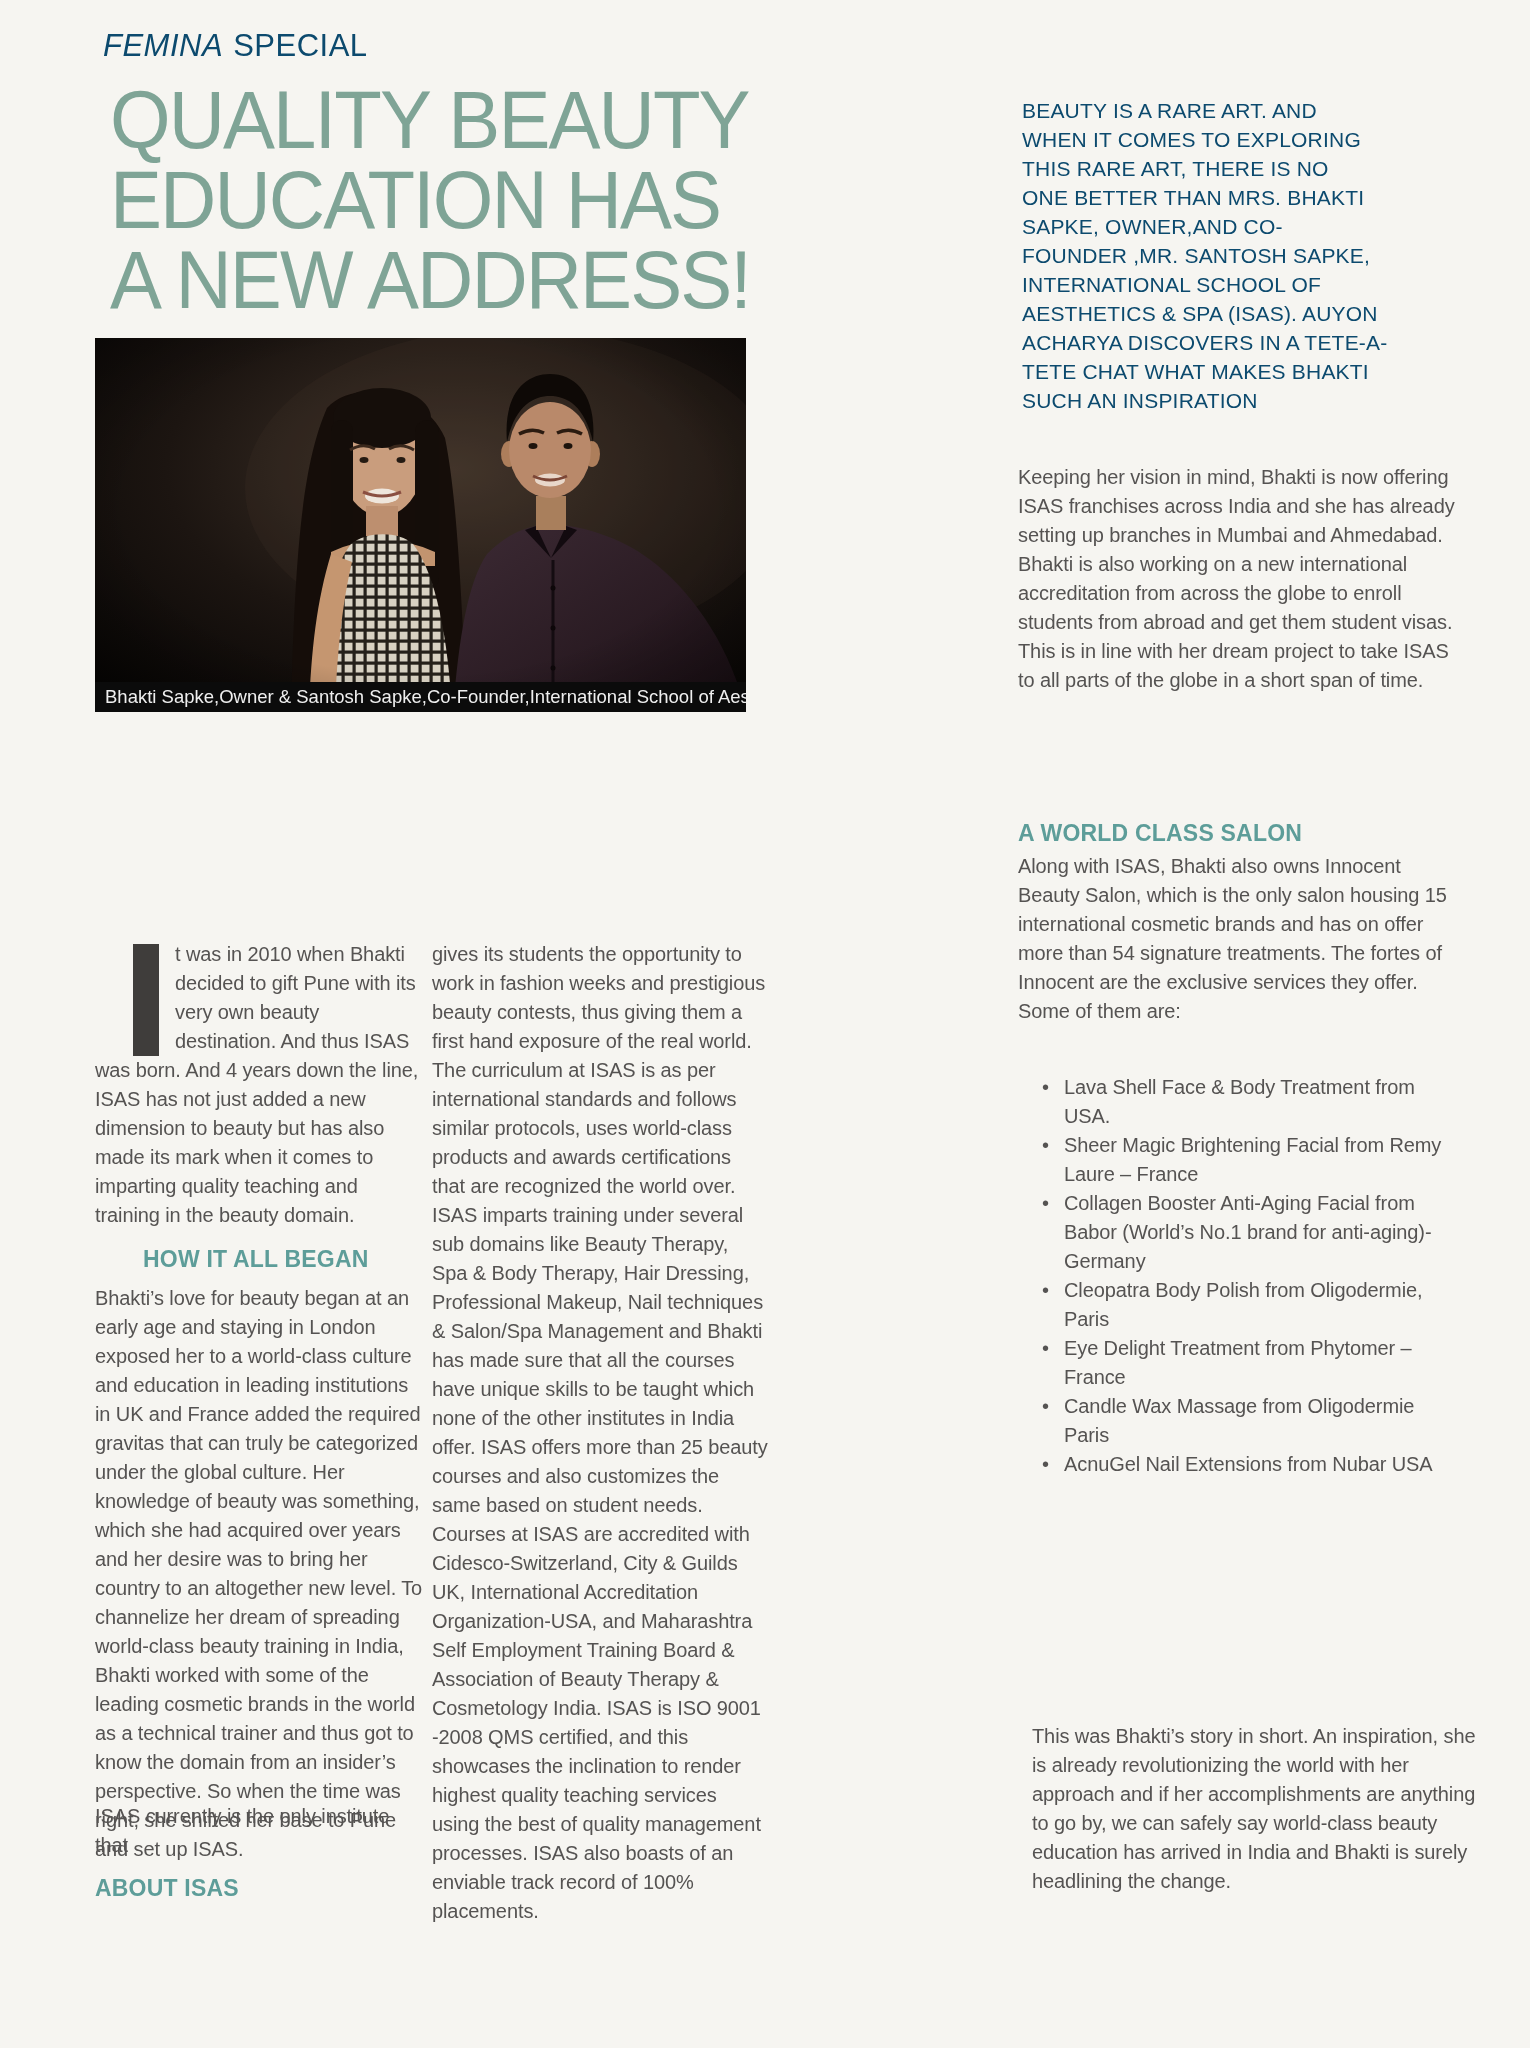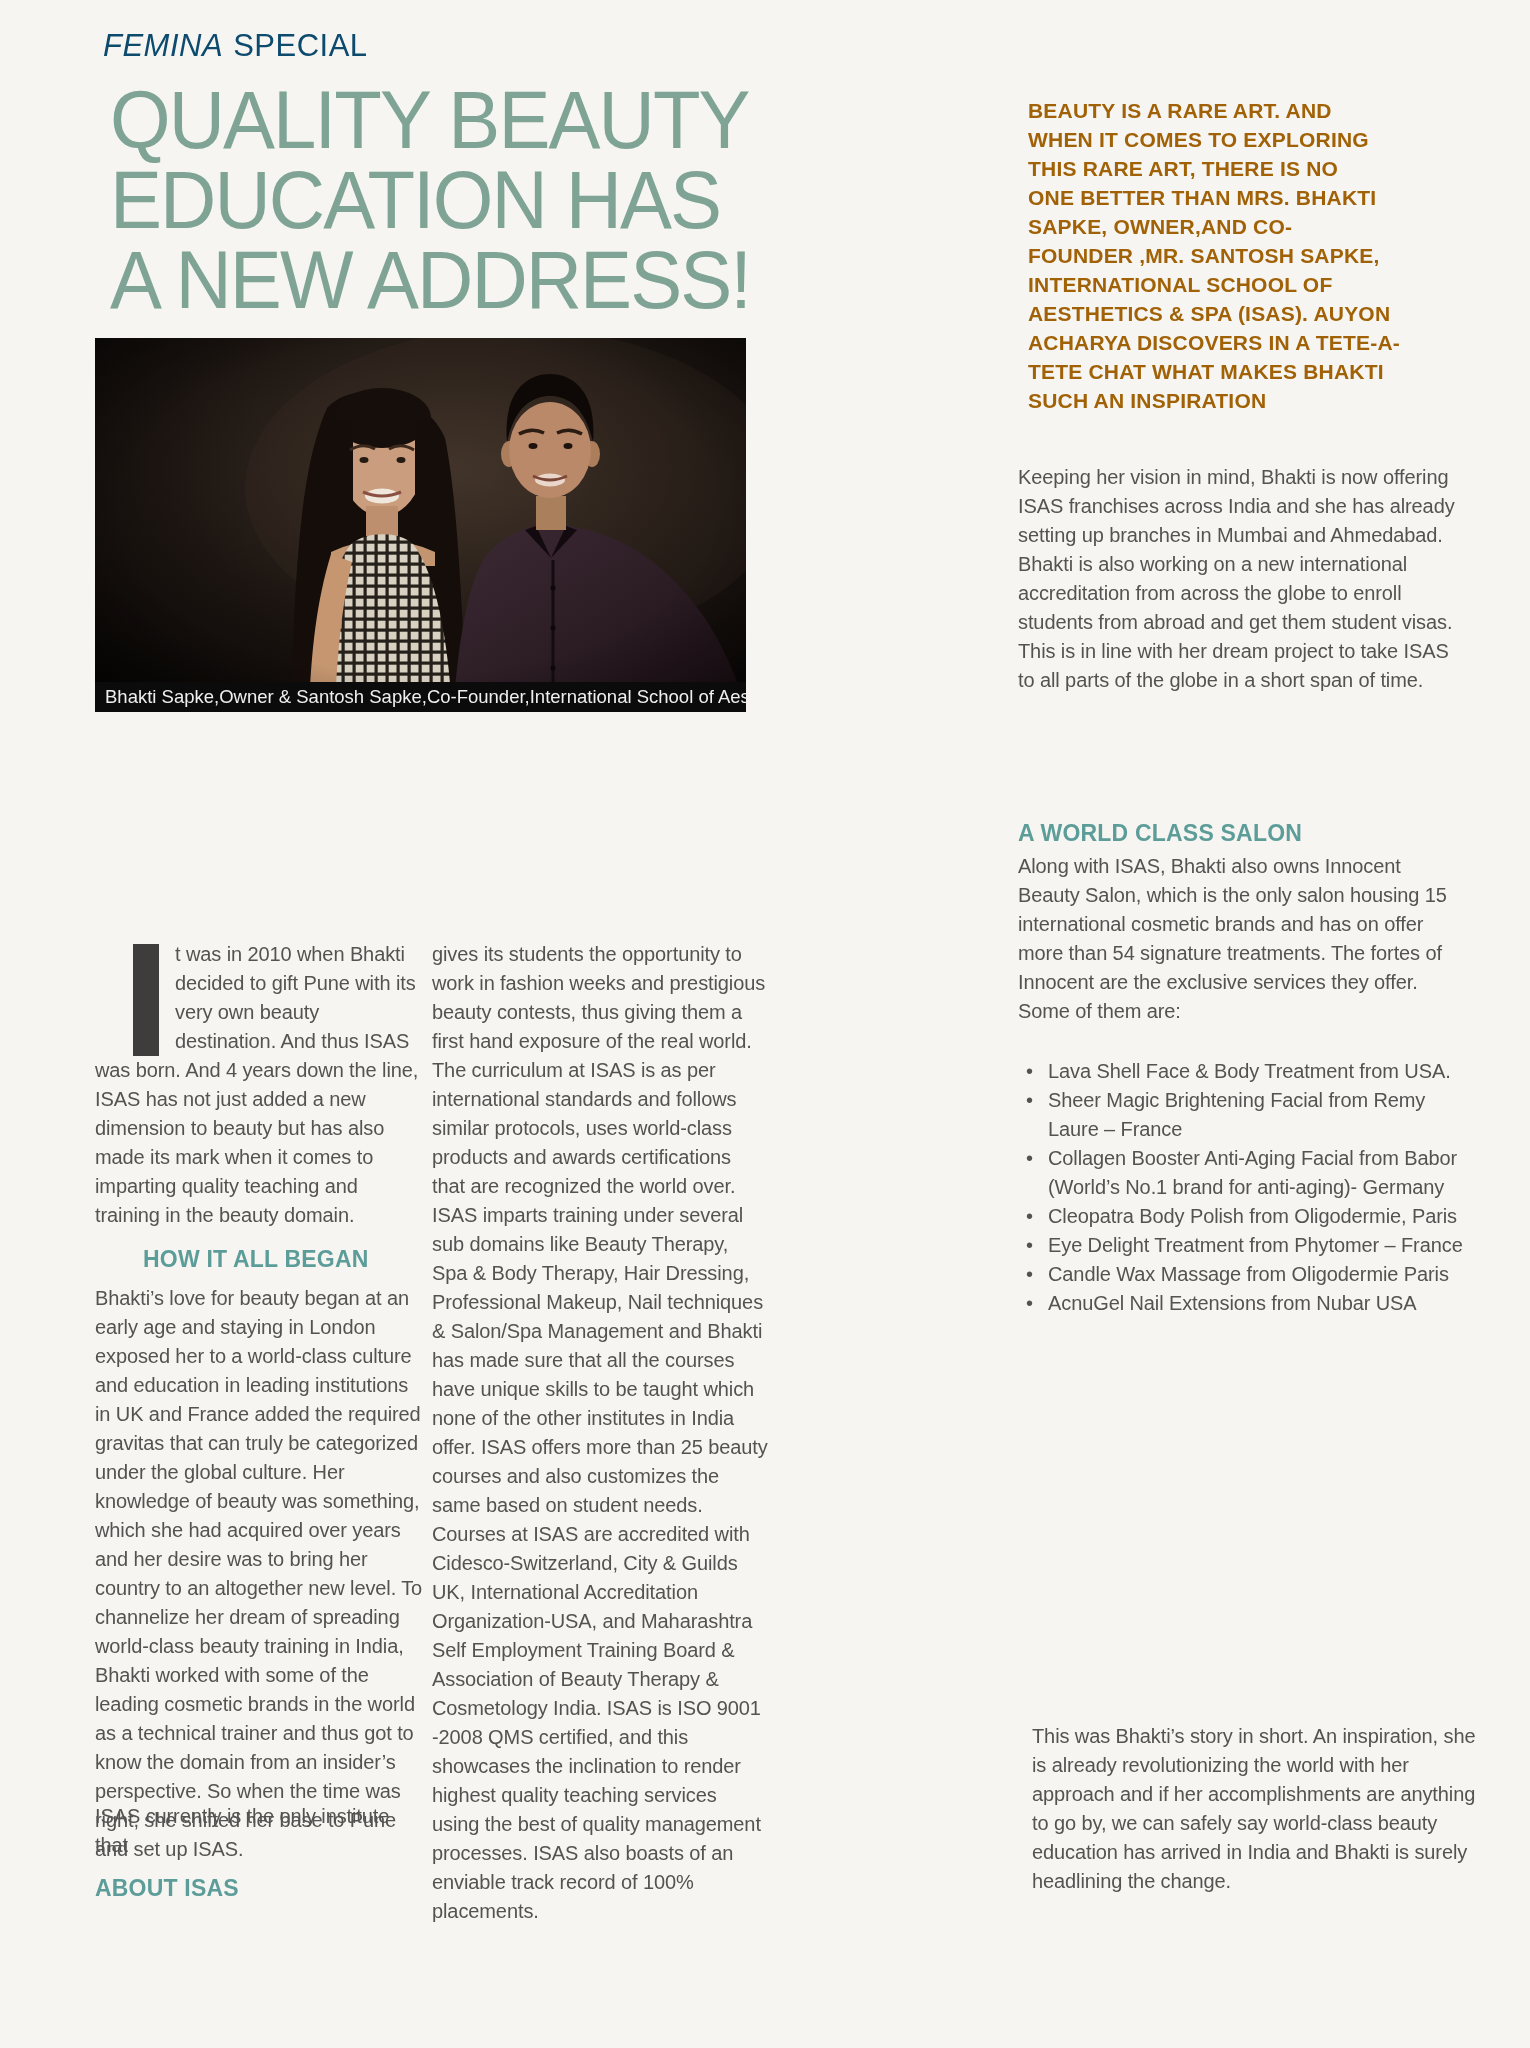--- a/index.html
+++ b/index.html
@@ -45,29 +45,29 @@
   .sec-head{font-size:23px;font-weight:bold;color:#5d9d99;letter-spacing:.2px;}
   .h-col1-1{top:1246px;left:0;margin-left:48px;}
   .p-col1-1{top:1284px;left:0;width:328px;}
   .h-col1-2{top:1875px;left:0;}
   .p-col1-2{top:1802px;left:0;width:328px;}
 
   .col2-block{top:940px;left:0;width:336px;}
 
   
   .intro{
-    top:96px;left:10px;width:447px;
-    font-size:21px;line-height:29px;font-weight:bold;color:#a16207;
+    top:96px;left:4px;width:447px;
+    font-size:21px;line-height:29px;font-weight:normal;color:#0c4a6e;
     white-space:pre-line;letter-spacing:.2px;
   }
   .p-r1{top:463px;left:0;width:447px;}
   .h-r1{top:820px;left:0;}
   .p-r2{top:852px;left:0;width:447px;}
   .r-bullets{top:1057px;left:0;width:447px;}
-  .r-bullets ul{margin:0;padding:0 0 0 30px;list-style:none;}
+  .r-bullets ul{margin:16px;padding:0 0 0 30px;list-style:none;}
   .r-bullets li{position:relative;margin:0;}
   .r-bullets li::before{
     content:"•";position:absolute;left:-22px;top:0;color:#555352;
   }
   .p-r3{top:1515px;left:0;width:447px;}
   .p-r4{top:1722px;left:14px;width:447px;}
 </style>
 </head>
 <body>
 

